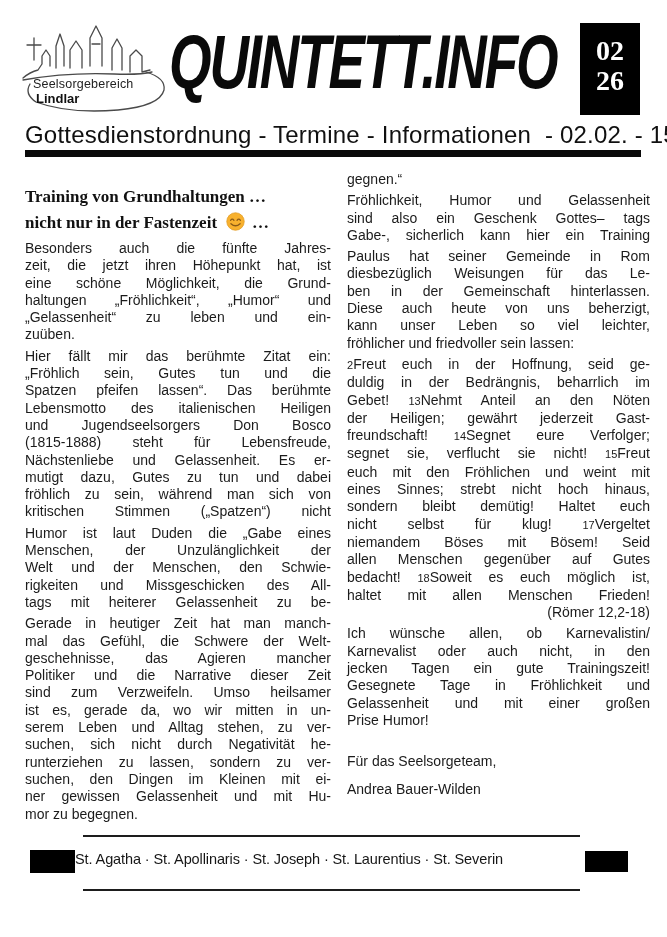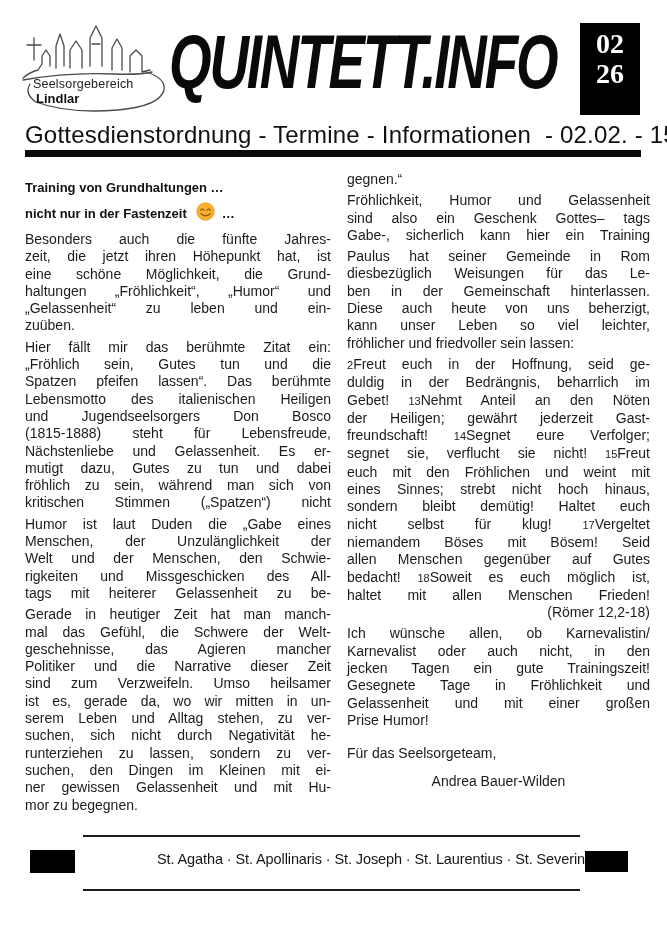--- a/index.html
+++ b/index.html
@@ -14,46 +14,46 @@
   .logo-text2{position:absolute;left:18px;top:77px;font-size:13px;font-weight:bold;color:#111;}
   .masthead-title{
     position:absolute;left:169px;top:24px;margin:0;
     font-size:76px;line-height:76px;font-weight:bold;font-style:italic;
     letter-spacing:-3px;transform:scaleX(0.72);transform-origin:left top;
     color:#0a0a0a;white-space:nowrap;
   }
   .issue-box{
     position:absolute;left:580px;top:23px;width:60px;height:92px;background:#000;
     color:#fff;text-align:center;font-family:"Liberation Serif","DejaVu Serif",serif;
-    font-weight:bold;font-size:28px;line-height:30px;padding-top:6px;box-sizing:border-box;
+    font-weight:bold;font-size:28px;line-height:30px;padding-top:13px;box-sizing:border-box;
   }
   .tagline{
     position:absolute;left:25px;top:122px;width:618px;
     font-size:24px;line-height:26px;color:#101010;letter-spacing:0.2px;white-space:nowrap;
   }
   .thick-rule{position:absolute;left:25px;top:150px;width:616px;height:7px;background:#0a0a0a;}
   
   .col{position:absolute;top:171px;}
   .col-left{left:25px;width:306px;}
   .col-right{left:347px;width:303px;}
-  .heading{margin:4px 0 4px 0;font-size:13px;line-height:26px;font-weight:bold;color:#111;}
+  .heading{margin:13px 0 4px 0;font-size:17px;line-height:26px;font-weight:bold;color:#111;font-family:Liberation Serif, serif;}
   .heading .smiley{vertical-align:-3px;margin:0 7px 0 9px;}
   .para{margin:0 0 4px 0;}
   .tline{font-size:14px;line-height:17.3px;min-height:17.3px;}
   .tline.jl{text-align:justify;text-align-last:justify;}
   .vs{font-size:11px;}
   
   .foot-line{position:absolute;left:83px;width:497px;height:2px;background:#1d1d1d;}
   .foot-line.top{top:835px;}
   .foot-line.bottom{top:889px;}
   .foot-box{position:absolute;background:#000;}
   .foot-box.left{left:30px;top:850px;width:45px;height:23px;}
   .foot-box.right{left:585px;top:851px;width:43px;height:21px;}
   .foot-text{
-    position:absolute;left:75px;top:851px;width:510px;text-align:right;
+    position:absolute;left:75px;top:851px;width:510px;text-align:left;
     font-size:14.5px;letter-spacing:-0.1px;color:#161616;white-space:nowrap;
   }
 </style>
 </head>
 <body>
 
 <div class="page">
 
   <div class="logo">
     <svg width="152" height="102" viewBox="0 0 152 102">
@@ -174,25 +174,25 @@
           <div class="tline" style="text-align: right;"><span>(Römer 12,2-18)</span></div>
         </div>
         <div class="para">
           <div class="tline jl"><span>Ich wünsche allen, ob Karnevalistin/</span></div>
           <div class="tline jl"><span>Karnevalist oder auch nicht, in den</span></div>
           <div class="tline jl"><span>jecken Tagen ein gute Trainingszeit!</span></div>
           <div class="tline jl"><span>Gesegnete Tage in Fröhlichkeit und</span></div>
           <div class="tline jl"><span>Gelassenheit und mit einer großen</span></div>
           <div class="tline"><span>Prise Humor!</span></div>
         </div>
-        <div class="para" style="margin-top: 16px;">
+        <div class="para" style="margin-top: 24px;">
           <div class="tline"><span>Für das Seelsorgeteam,</span></div>
         </div>
         <div class="para" style="margin-top: 10px;">
-          <div class="tline" style="text-align: center;"><span>Andrea Bauer-Wilden</span></div>
+          <div class="tline" style="text-align: left;"><span>Andrea Bauer-Wilden</span></div>
         </div>
       </div>
   </section>
 
   <footer>
     <div class="foot-line top"></div>
     <div class="foot-box left"></div>
     <div class="foot-text">St. Agatha · St. Apollinaris · St. Joseph · St. Laurentius · St. Severin</div>
     <div class="foot-box right"></div>
     <div class="foot-line bottom"></div>

